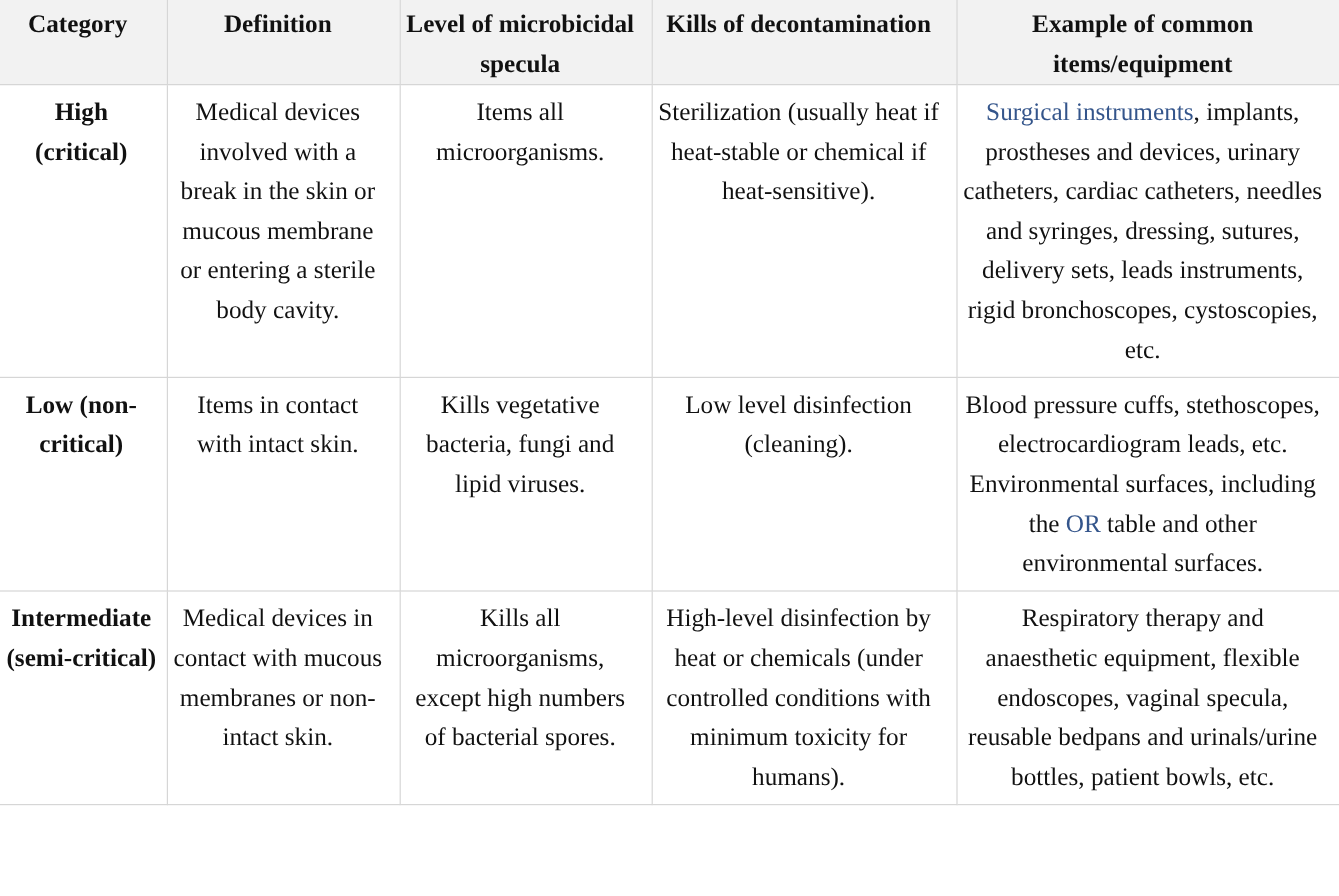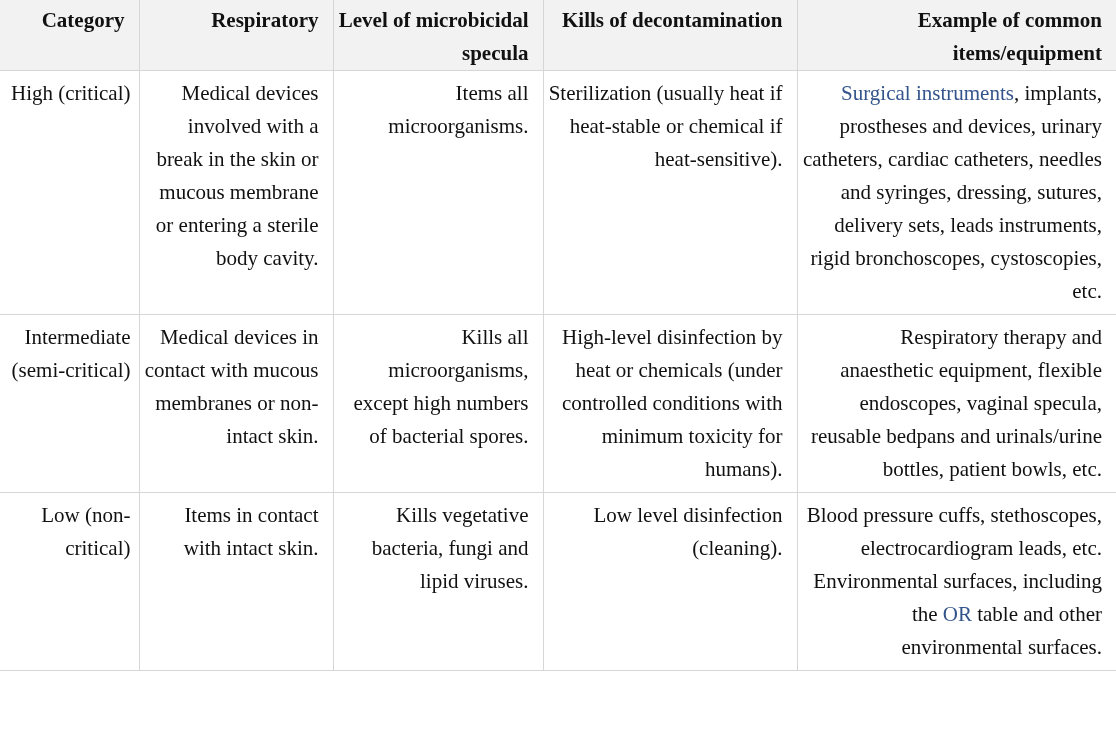--- a/index.html
+++ b/index.html
@@ -9,74 +9,74 @@
     --text:#111111;
   }
   html,body{margin:0;padding:0;}
   body{
     width:1116px;height:747px;overflow:hidden;background:#ffffff;
     font-family:"Liberation Serif", serif;
     font-size:21px;line-height:33px;color:var(--text);
   }
   table{border-collapse:collapse;table-layout:fixed;width:1116px;}
   th,td{
-    vertical-align:top;text-align:right;
+    vertical-align:top;text-align:center;
     padding:6px 14px 6px 5px;
     border-right:1px solid var(--border);
     border-bottom:1px solid var(--border);
   }
   th{
     background:var(--header-bg);
     font-weight:bold;
     padding-top:4px;padding-bottom:0;
   }
   th:last-child, td:last-child{border-right:none;margin-top:40px;}
-  td.cat{font-weight:normal;padding-right:8px;}
+  td.cat{font-weight:bold;padding-right:8px;}
   a.cell-link{color:var(--link);cursor:pointer;}
 </style>
 </head>
 <body>
 
 <table>
   <colgroup>
     <col style="width:139px">
     <col style="width:194px">
     <col style="width:210px">
     <col style="width:254px">
     <col style="width:319px">
   </colgroup>
   <thead>
     <tr>
       <th>Category</th>
-      <th>Respiratory</th>
+      <th>Definition</th>
       <th>Level of microbicidal specula</th>
       <th>Kills of decontamination</th>
       <th>Example of common items/equipment</th>
     </tr>
   </thead>
   <tbody>
 
     <tr>
       <td class="cat">High (critical)</td>
       <td>Medical devices involved with a break in the skin or mucous membrane or entering a sterile body cavity.</td>
       <td>Items all microorganisms.</td>
       <td>Sterilization (usually heat if heat-stable or chemical if heat-sensitive).</td>
       <td><span></span><a class="cell-link">Surgical instruments</a><span>, implants, prostheses and devices, urinary catheters, cardiac catheters, needles and syringes, dressing, sutures, delivery sets, leads instruments, rigid bronchoscopes, cystoscopies, etc.</span></td>
     </tr>
 
     <tr>
+      <td class="cat">Low (non-critical)</td>
+      <td>Items in contact with intact skin.</td>
+      <td>Kills vegetative bacteria, fungi and lipid viruses.</td>
+      <td>Low level disinfection (cleaning).</td>
+      <td><span>Blood pressure cuffs, stethoscopes, electrocardiogram leads, etc. Environmental surfaces, including the </span><a class="cell-link">OR</a><span> table and other environmental surfaces.</span></td>
+    </tr>
+
+    <tr>
       <td class="cat">Intermediate (semi-critical)</td>
       <td>Medical devices in contact with mucous membranes or non-intact skin.</td>
       <td>Kills all microorganisms, except high numbers of bacterial spores.</td>
       <td>High-level disinfection by heat or chemicals (under controlled conditions with minimum toxicity for humans).</td>
       <td><span>Respiratory therapy and anaesthetic equipment, flexible endoscopes, vaginal specula, reusable bedpans and urinals/urine bottles, patient bowls, etc.</span><a class="cell-link"></a><span></span></td>
     </tr>
 
-    <tr>
-      <td class="cat">Low (non-critical)</td>
-      <td>Items in contact with intact skin.</td>
-      <td>Kills vegetative bacteria, fungi and lipid viruses.</td>
-      <td>Low level disinfection (cleaning).</td>
-      <td><span>Blood pressure cuffs, stethoscopes, electrocardiogram leads, etc. Environmental surfaces, including the </span><a class="cell-link">OR</a><span> table and other environmental surfaces.</span></td>
-    </tr>
-
   </tbody>
 </table>
 
 </body></html>

